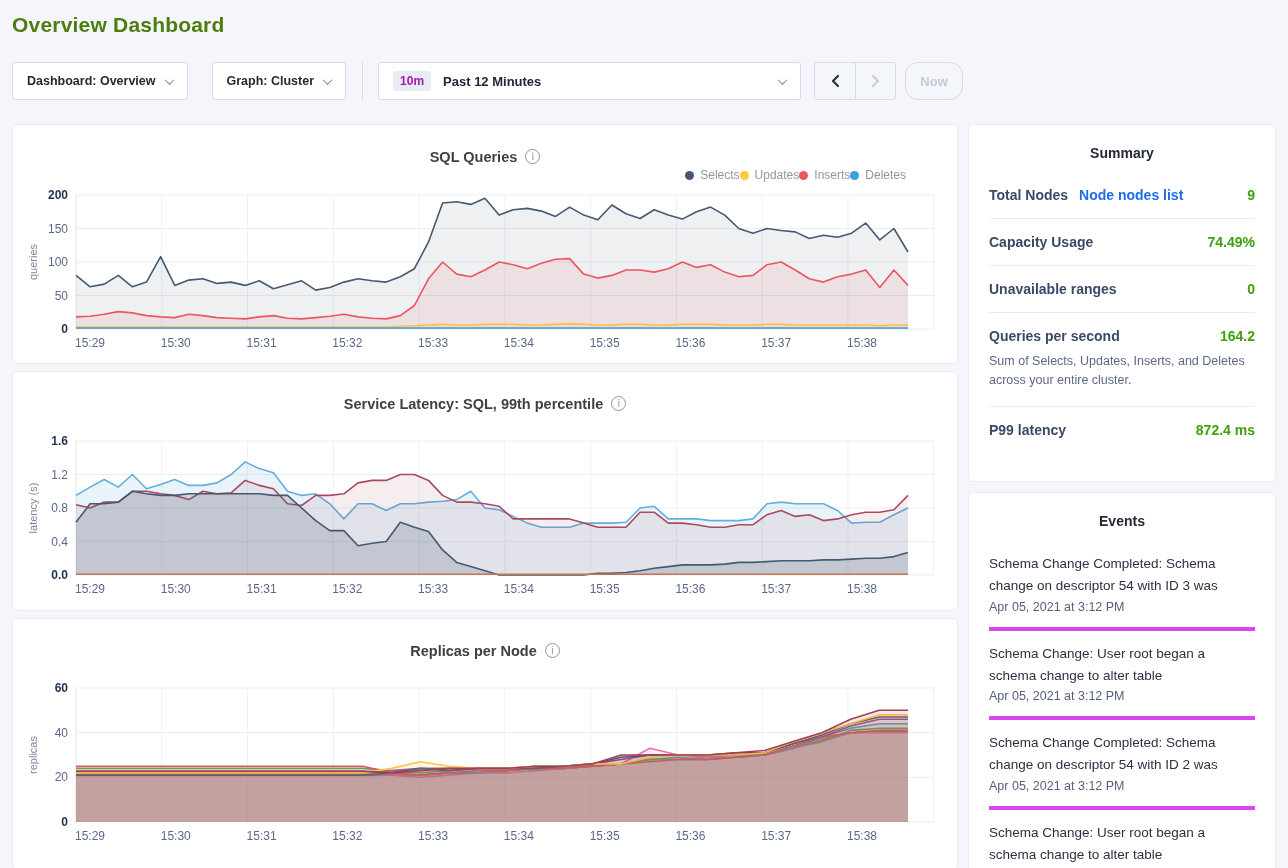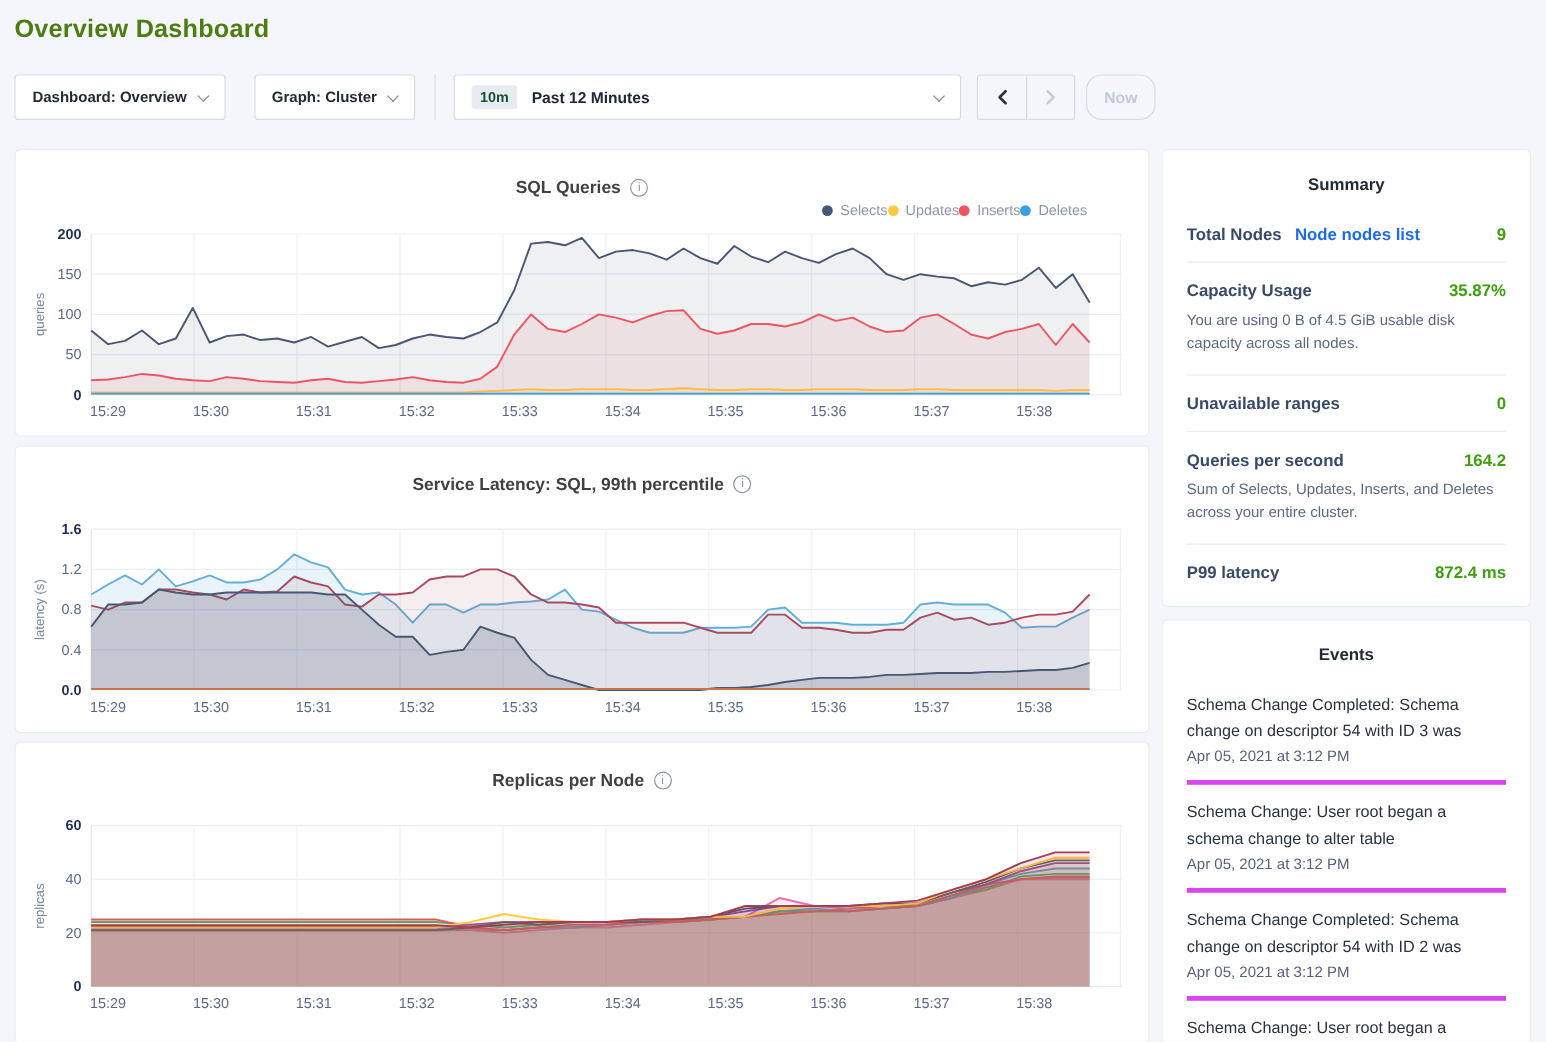--- a/index.html
+++ b/index.html
@@ -15,21 +15,21 @@
   .dd { height:38px; display:flex; align-items:center; gap:10px; background:#fff;
         border:1px solid #d6dbe7; border-radius:3px; padding:0 14px; font-size:12.5px;
         font-weight:700; color:#242a35; }
   .dd + .dd { margin-left:24px; }
   .vdiv { width:1px; height:38px; background:#d9dee8; margin:0 15px 0 16px; }
   .chev { display:inline-block; width:7px; height:7px; border-right:1.5px solid #7b8497;
           border-bottom:1.5px solid #7b8497; transform:rotate(45deg) translate(-1px,-1px); }
   .time-select { height:38px; width:423px; display:flex; align-items:center; background:#fff;
                  border:1px solid #d6dbe7; border-radius:3px; padding:0 14px; text-align:left; }
   .time-badge { background:#e7ebf2; border-radius:3px; padding:3px 7px; font-size:12px;
-                font-weight:700; color:#14532d; margin-right:12px; }
+                font-weight:700; color:#a21caf; margin-right:12px; }
   .time-label { font-size:13px; font-weight:700; color:#20263a; }
   .time-select .chev { margin-left:auto; }
   .pager { margin-left:13px; display:flex; border:1px solid #d6dbe7; border-radius:3px; height:38px; }
   .pager button { width:40px; background:transparent; border:none; display:flex;
                   align-items:center; justify-content:center; }
   .pager button + button { border-left:1px solid #d6dbe7; }
   .now-btn { margin-left:9px; height:38px; width:58px; background:transparent;
              border:1px solid #d6dbe7; border-radius:13px; font-size:13px; font-weight:700;
              color:#c3c9d6; }
 
@@ -297,23 +297,22 @@
               <div class="srow-top">
                 <span class="slabel">Total Nodes</span>
                 <a class="slink">Node nodes list</a>
                 <span class="svalue">9</span>
               </div>
             </div>
             <hr class="sdivider">
             <div class="srow">
               <div class="srow-top">
                 <span class="slabel">Capacity Usage</span>
-                <span class="svalue">35.87%</span>
-              </div>
-              <p class="sdesc">You are using 0 B of 4.5 GiB usable disk capacity across all nodes.</p>
+                <span class="svalue">74.49%</span>
+              </div>
             </div>
             <hr class="sdivider">
             <div class="srow">
               <div class="srow-top">
                 <span class="slabel">Unavailable ranges</span>
                 <span class="svalue">0</span>
               </div>
             </div>
             <hr class="sdivider">
             <div class="srow">

